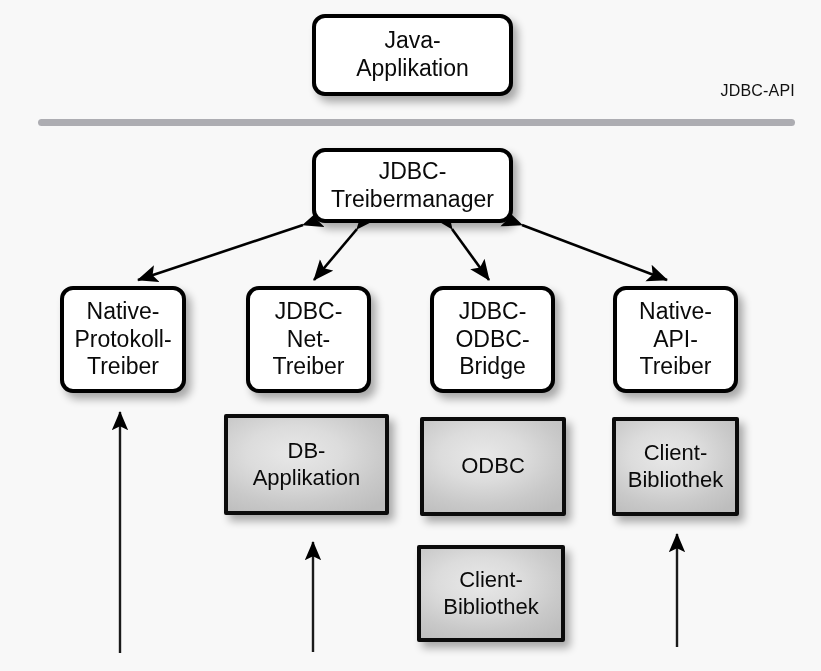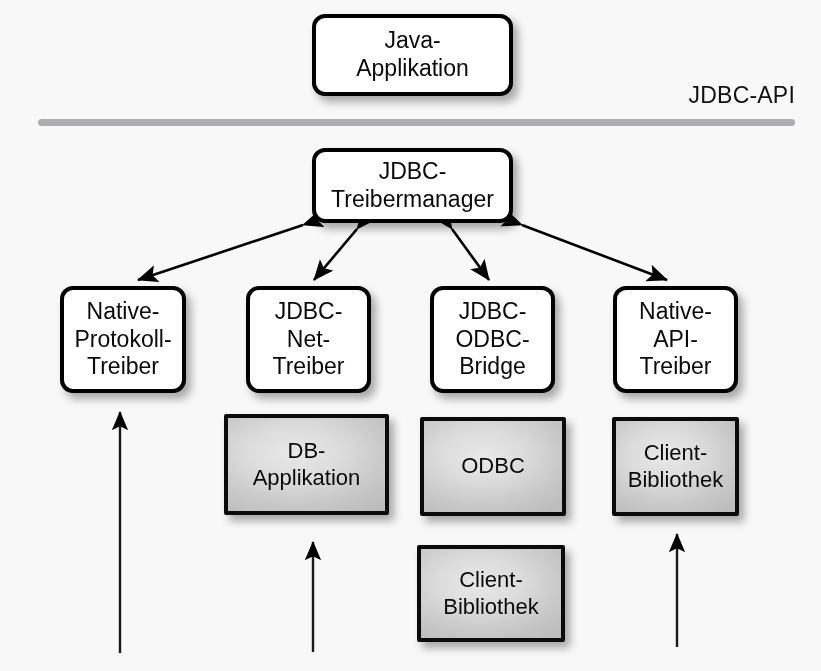--- a/index.html
+++ b/index.html
@@ -38,21 +38,21 @@
     top: 119px;
     width: 757px;
     height: 7px;
     background: #adadb2;
     border-radius: 4px;
   }
   .api-label {
     position: absolute;
     right: 26px;
     top: 82px;
-    font-size: 23px;
+    font-size: 16px;
     color: #111;
     letter-spacing: .2px;
     white-space: nowrap;
     margin-left: 44px;
   }
 
   
   .node {
     position: absolute;
     display: flex;

